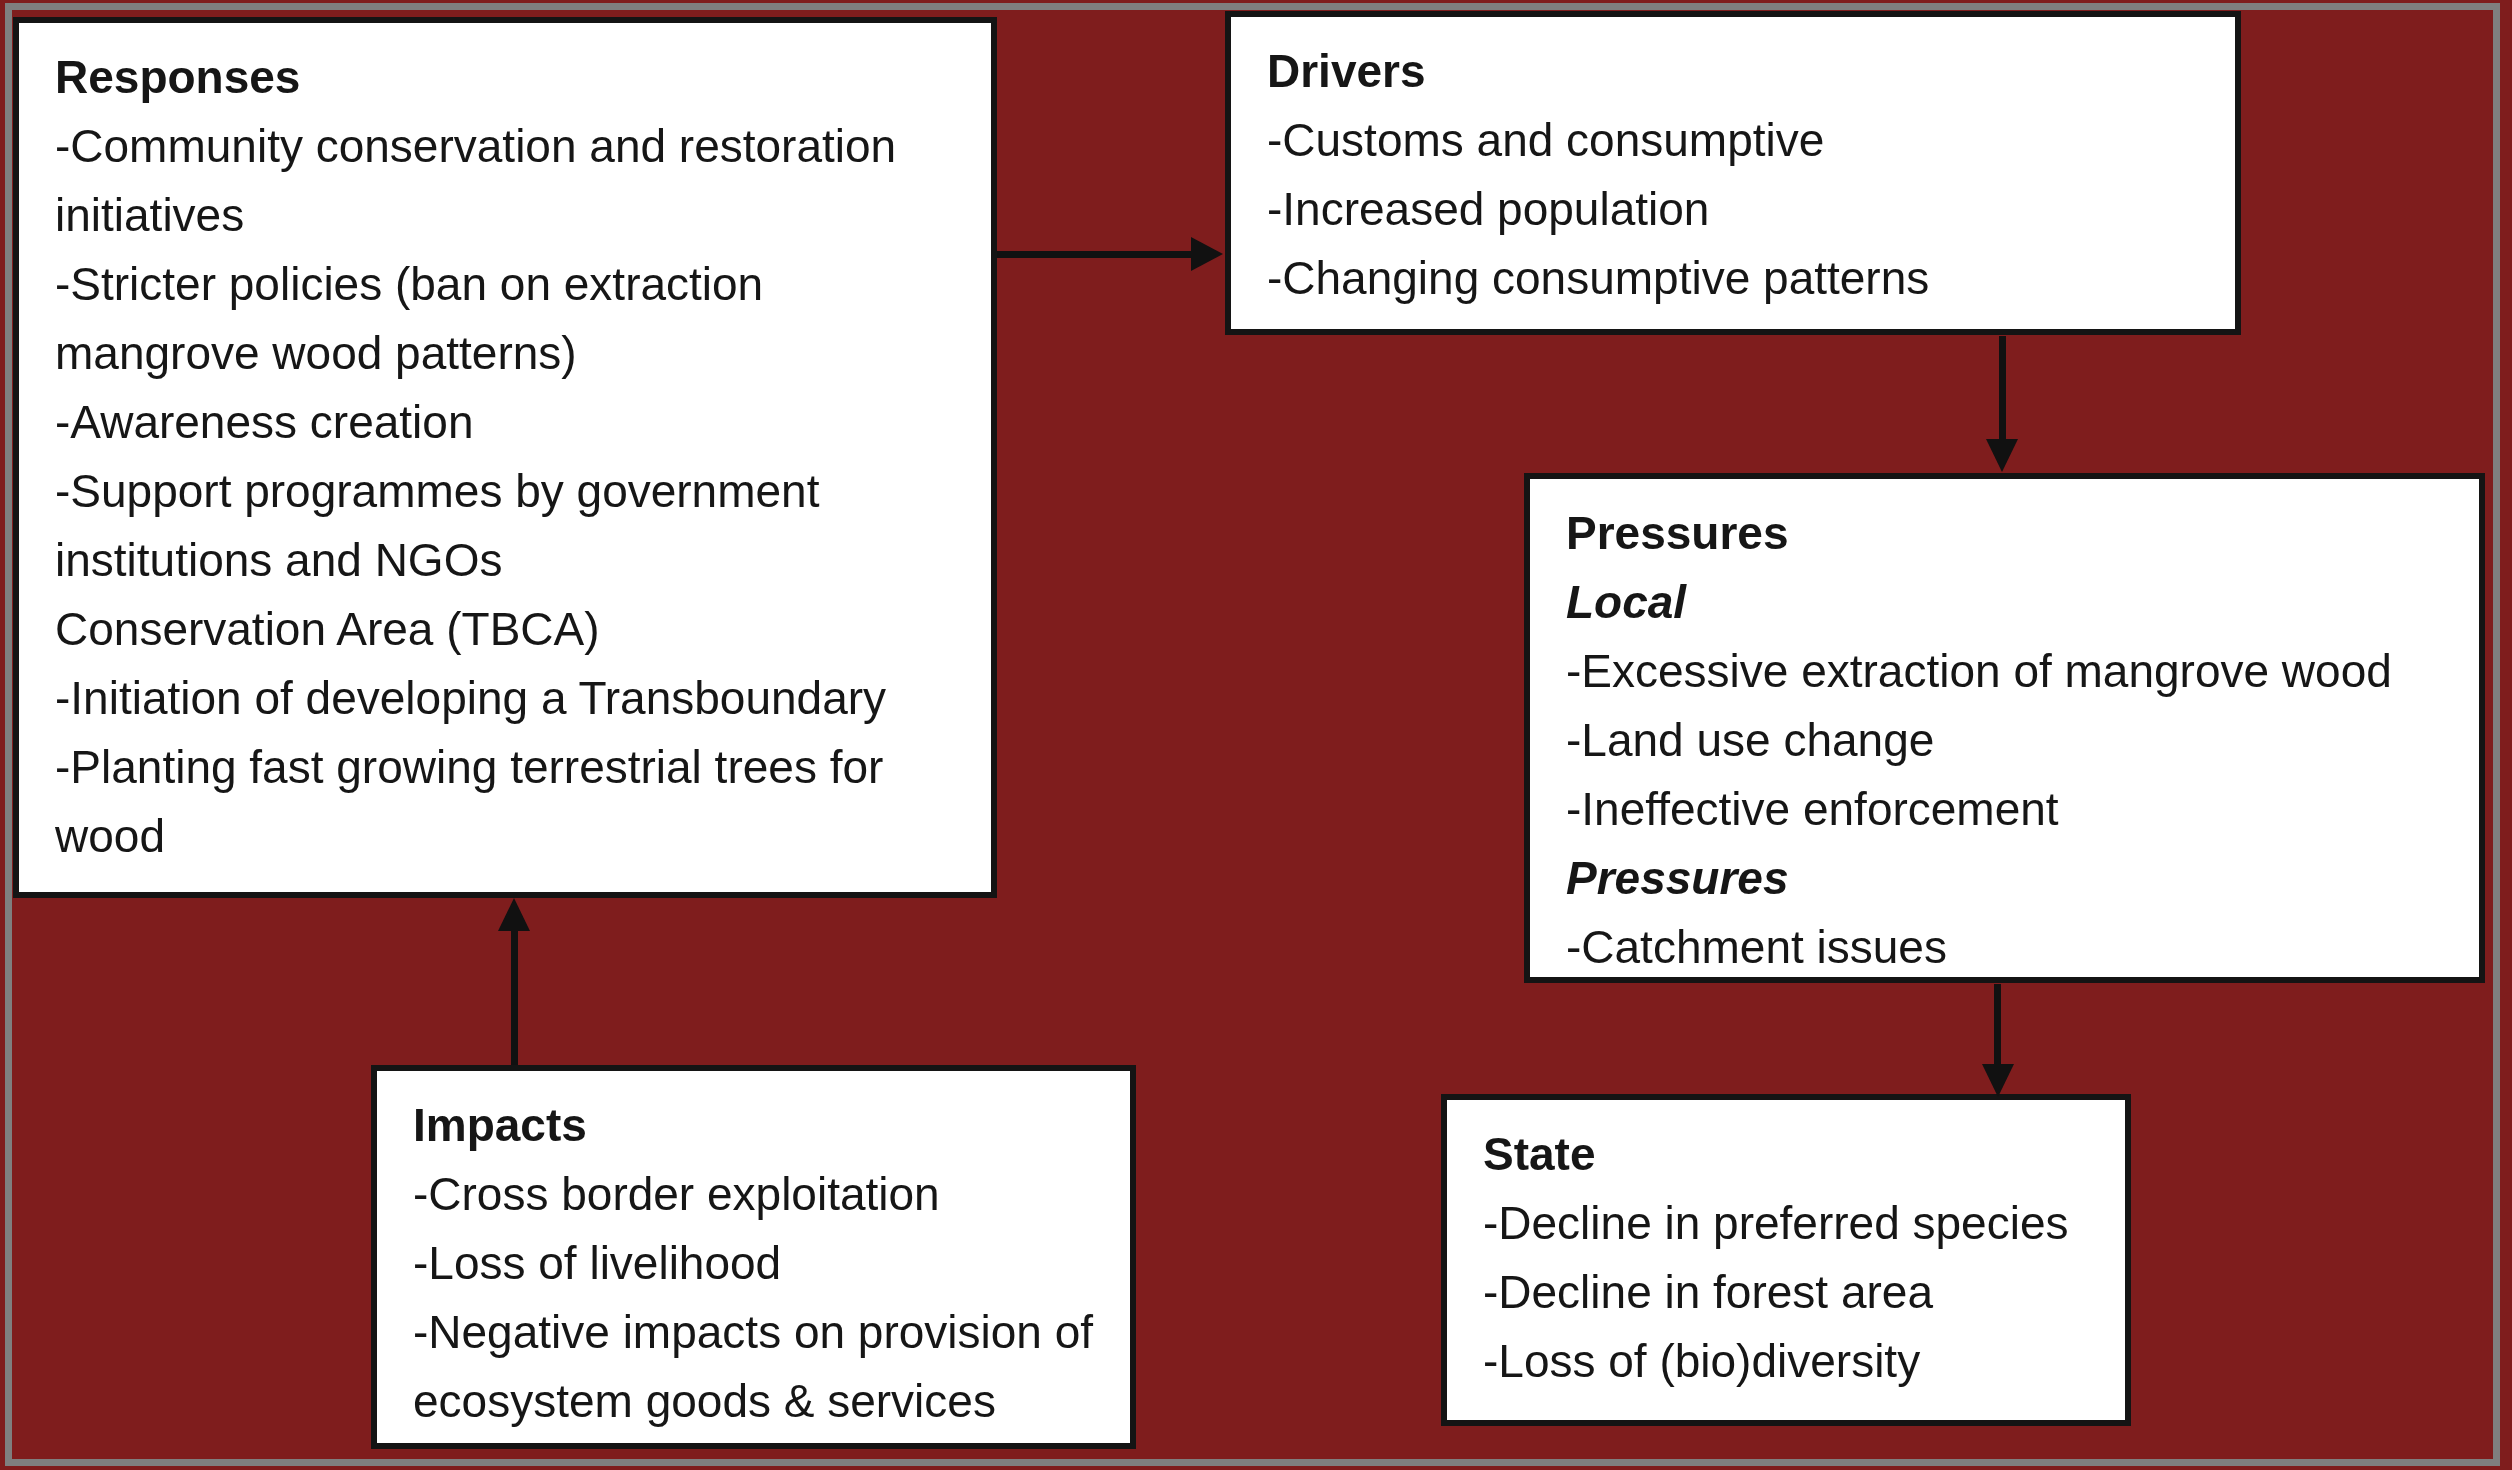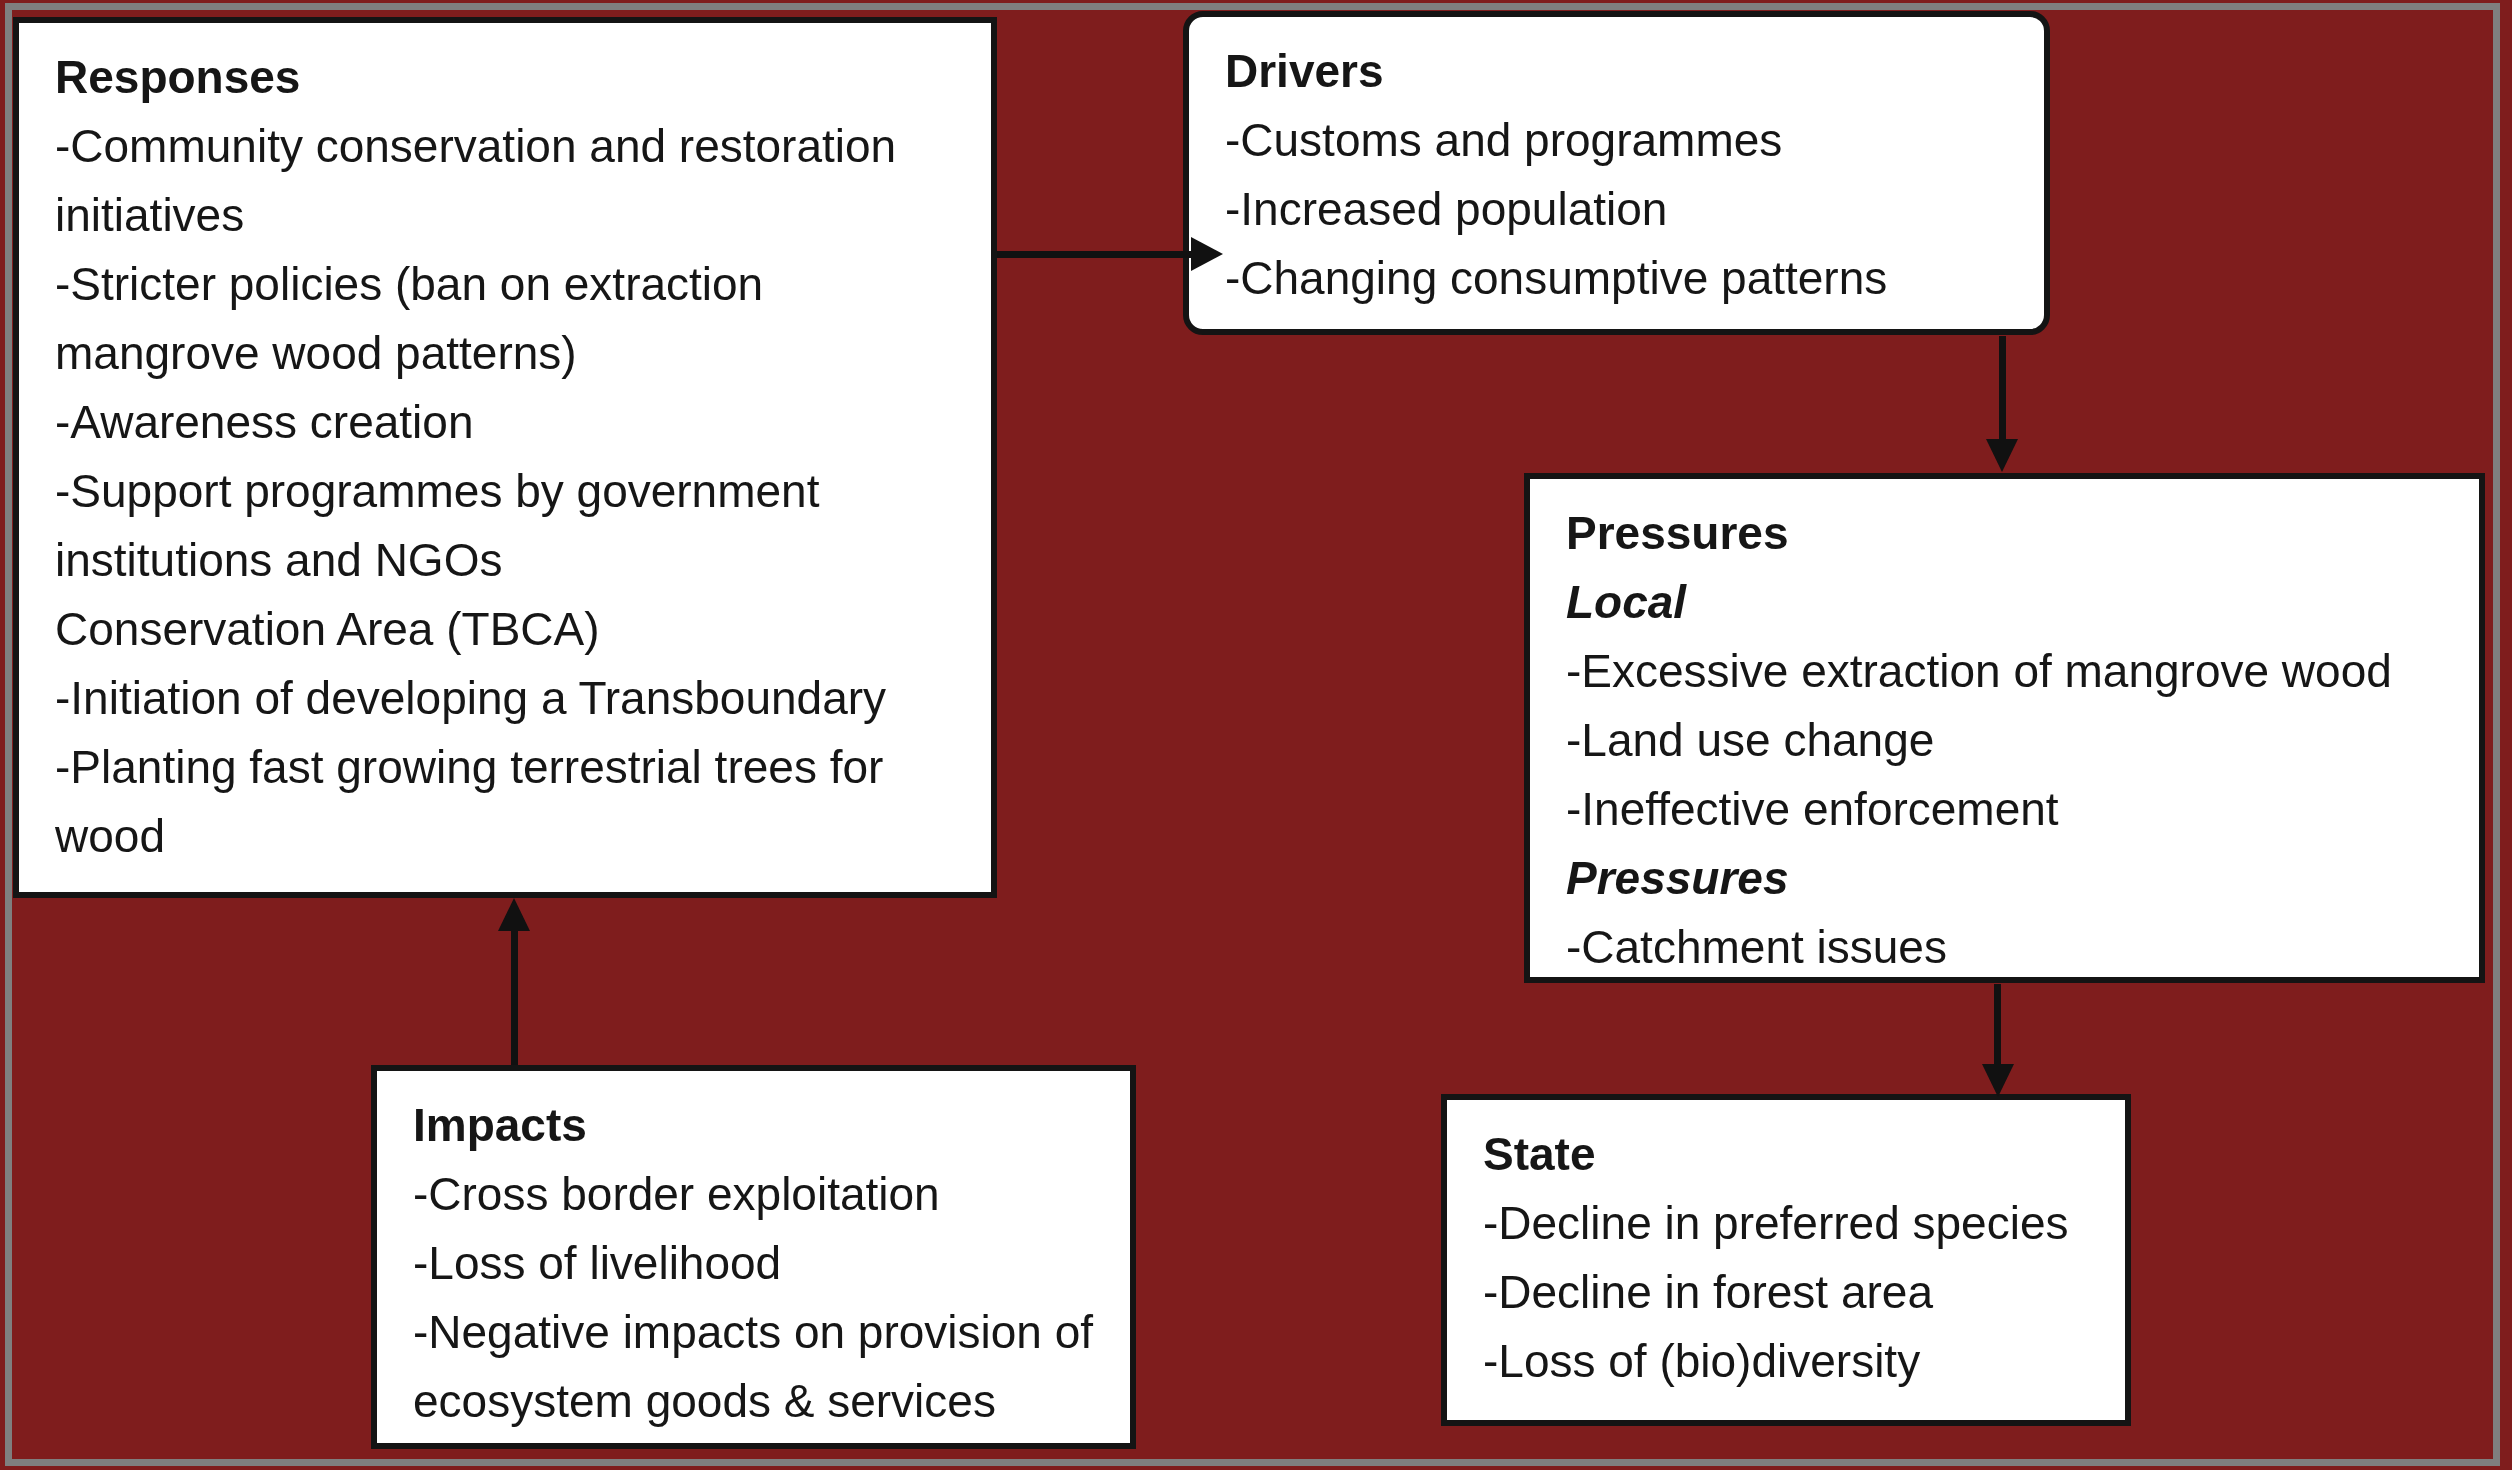--- a/index.html
+++ b/index.html
@@ -26,21 +26,21 @@
   }
   .line{
     font-size:46px;
     line-height:69px;
     white-space:nowrap;
     font-weight:400;
   }
   .line.title{font-weight:700;}
   .line.subhead{font-weight:700;font-style:italic;}
   #box-responses{left:13px;top:16.5px;width:984px;height:881px;}
-  #box-drivers{left:1183px;top:11.2px;width:867px;height:324px;border-radius:20px;}
+  #box-drivers{left:1225px;top:11.2px;width:1016px;height:324px;}
   #box-pressures{left:1524px;top:473px;width:961px;height:510px;}
   #box-state{left:1441px;top:1094px;width:690px;height:332px;}
   #box-impacts{left:371px;top:1065px;width:765px;height:384px;}
   .shaft{position:absolute;background:#111111;}
   .head{position:absolute;width:0;height:0;}
   #arrow-rd-shaft{left:997px;top:251px;width:196px;height:7.3px;}
   #arrow-rd-head{left:1191px;top:237px;border-left:32px solid #111;border-top:17px solid transparent;border-bottom:17px solid transparent;}
   #arrow-dp-shaft{left:1999px;top:336px;width:7.3px;height:105px;}
   #arrow-dp-head{left:1986px;top:439px;border-top:33px solid #111;border-left:16.5px solid transparent;border-right:16.5px solid transparent;}
   #arrow-ps-shaft{left:1994px;top:984px;width:7.3px;height:82px;}
@@ -65,21 +65,21 @@
     <div class="line">-Support programmes by government</div>
     <div class="line">institutions and NGOs</div>
     <div class="line">Conservation Area (TBCA)</div>
     <div class="line">-Initiation of developing a Transboundary</div>
     <div class="line">-Planting fast growing terrestrial trees for</div>
     <div class="line">wood</div>
   </div>
 
   <div class="box" id="box-drivers">
     <div class="line title">Drivers</div>
-    <div class="line">-Customs and programmes</div>
+    <div class="line">-Customs and consumptive</div>
     <div class="line">-Increased population</div>
     <div class="line">-Changing consumptive patterns</div>
   </div>
 
   <div class="box" id="box-pressures">
     <div class="line title">Pressures</div>
     <div class="line subhead">Local</div>
     <div class="line">-Excessive extraction of mangrove wood</div>
     <div class="line">-Land use change</div>
     <div class="line">-Ineffective enforcement</div>

